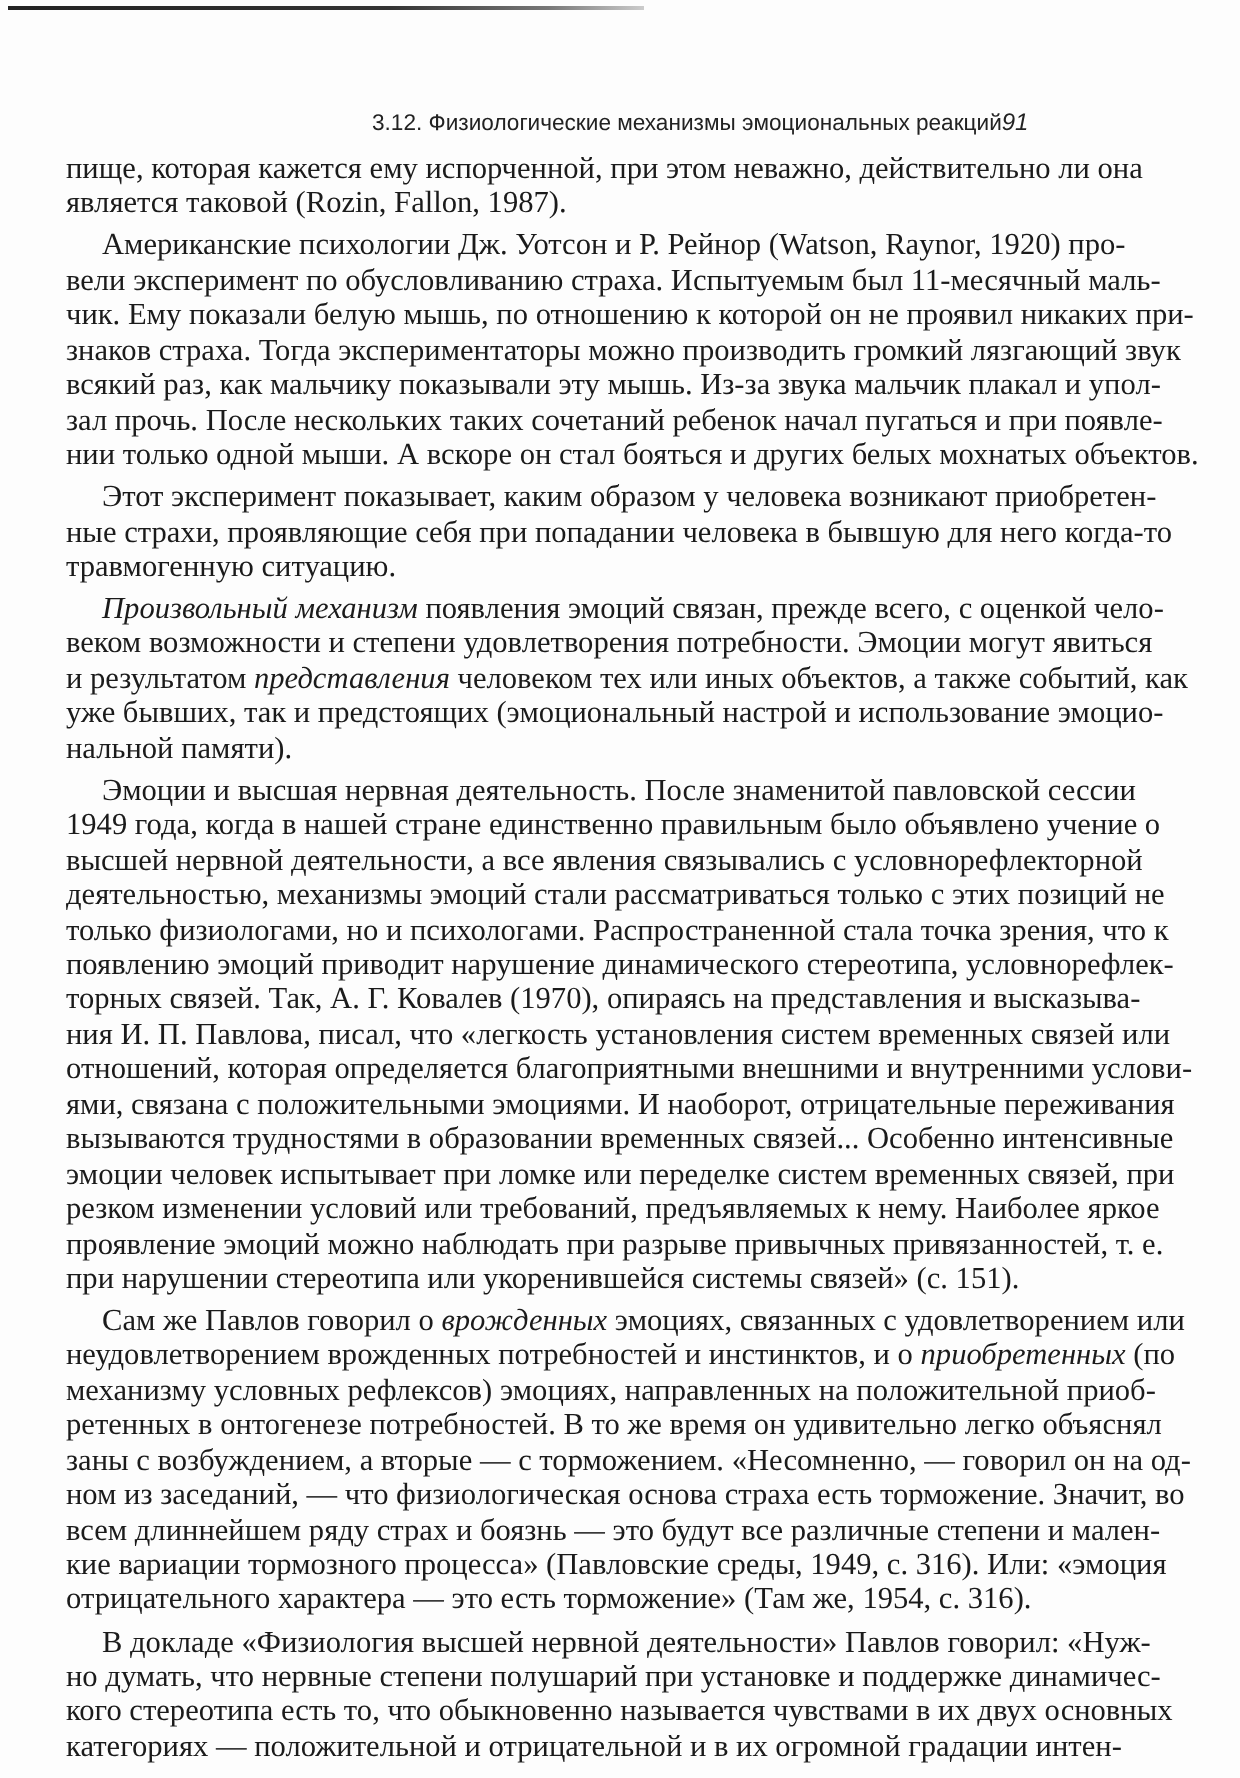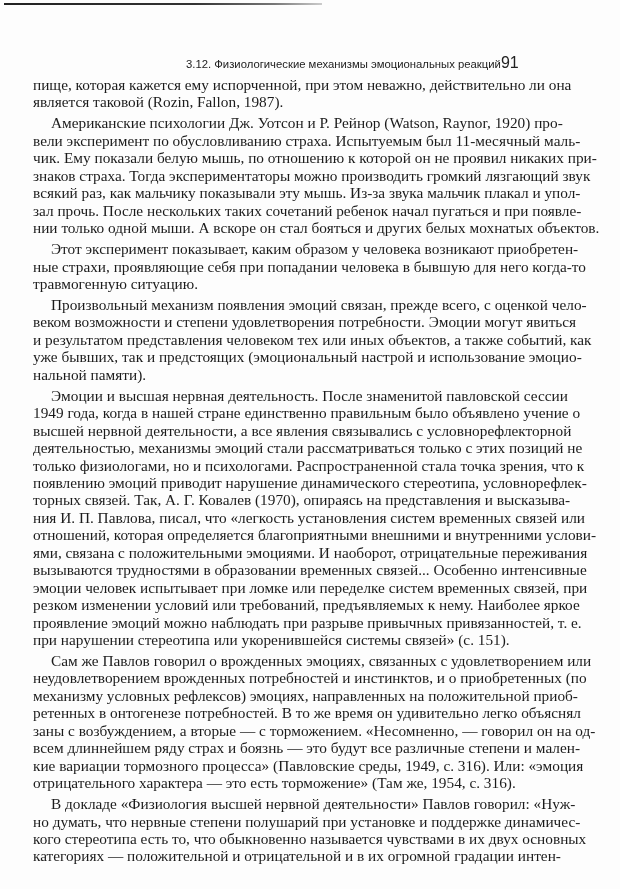--- a/index.html
+++ b/index.html
@@ -9,34 +9,34 @@
   }
   .top-rule {
     position: absolute; left: 4px; top: 3px; width: 318px; height: 2px;
     background: linear-gradient(to right, #222 0%, #333 60%, #777 85%, #ccc 100%);
   }
   .running-head {
     position: absolute; left: 186px; top: 54px; width: 372px;
     font-family: "Liberation Sans", sans-serif; font-size: 11.3px; color: #222;
     display: flex; justify-content: flex-start; align-items: baseline;
   }
-  .page-num { font-size: 16px; margin-right: 0; }
+  .page-num { font-size: 12px; margin-right: 0; font-style: italic; }
   .body-text {
     position: absolute; left: 33px; top: 76px; width: 527px;
     font-family: "Liberation Serif", serif; font-size: 15.3px; line-height: 17.45px;
     color: #1b1b1b;
   }
   .para { margin: 0 0 3.6px 0; }
   .line {
     display: block; white-space: nowrap; text-align: justify; text-align-last: justify;
     overflow: visible; height: 17.45px;
   }
   .line.last { text-align-last: left; }
   .line.first { text-indent: 18px; }
-  .it { }
+  .it { font-style: italic; }
   .bd { font-weight: normal; }
 </style>
 </head>
 <body>
 
 <div class="top-rule"></div>
 
 <div class="running-head">
   <span>3.12. Физиологические механизмы эмоциональных реакций</span>
   <span class="page-num">91</span>
@@ -84,20 +84,21 @@
       <span class="line"><span>резком изменении условий или требований, предъявляемых к нему. Наиболее яркое</span></span>
       <span class="line"><span>проявление эмоций можно наблюдать при разрыве привычных привязанностей, т. е.</span></span>
       <span class="line last"><span>при нарушении стереотипа или укоренившейся системы связей» (с. 151).</span></span>
     </div>
     <div class="para">
       <span class="line first"><span>Сам же Павлов говорил о </span><span class="it">врожденных</span><span> эмоциях, связанных с удовлетворением или</span></span>
       <span class="line"><span>неудовлетворением врожденных потребностей и инстинктов, и о </span><span class="it">приобретенных</span><span> (по</span></span>
       <span class="line"><span>механизму условных рефлексов) эмоциях, направленных на положительной приоб-</span></span>
       <span class="line"><span>ретенных в онтогенезе потребностей. В то же время он удивительно легко объяснял</span></span>
       <span class="line"><span>заны с возбуждением, а вторые — с торможением. «Несомненно, — говорил он на од-</span></span>
+      <span class="line"><span>ном из заседаний, — что физиологическая основа страха есть торможение. Значит, во</span></span>
       <span class="line"><span>всем длиннейшем ряду страх и боязнь — это будут все различные степени и мален-</span></span>
       <span class="line"><span>кие вариации тормозного процесса» (Павловские среды, 1949, с. 316). Или: «эмоция</span></span>
       <span class="line last"><span>отрицательного характера — это есть торможение» (Там же, 1954, с. 316).</span></span>
     </div>
     <div class="para">
       <span class="line first"><span>В докладе «Физиология высшей нервной деятельности» Павлов говорил: «Нуж-</span></span>
       <span class="line"><span>но думать, что нервные степени полушарий при установке и поддержке динамичес-</span></span>
       <span class="line"><span>кого стереотипа есть то, что обыкновенно называется чувствами в их двух основных</span></span>
       <span class="line"><span>категориях — положительной и отрицательной и в их огромной градации интен-</span></span>
     </div>

